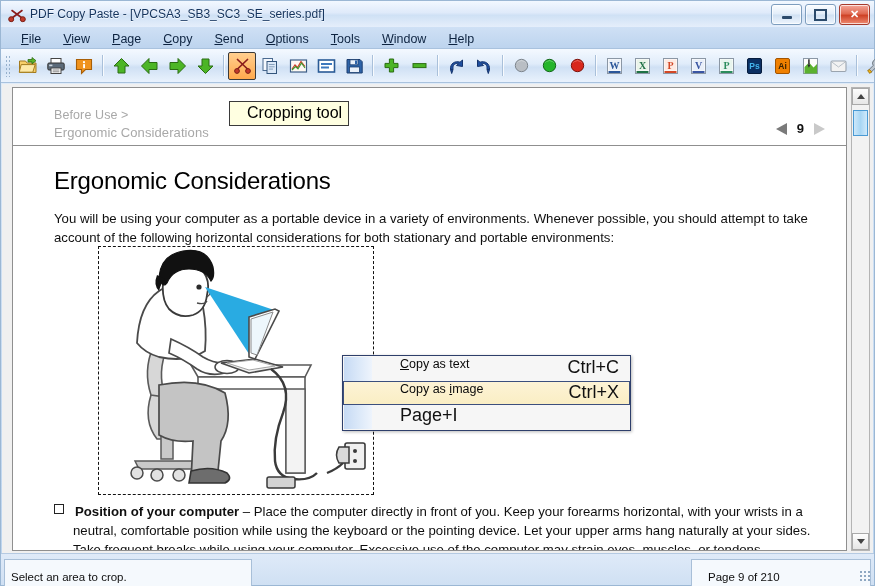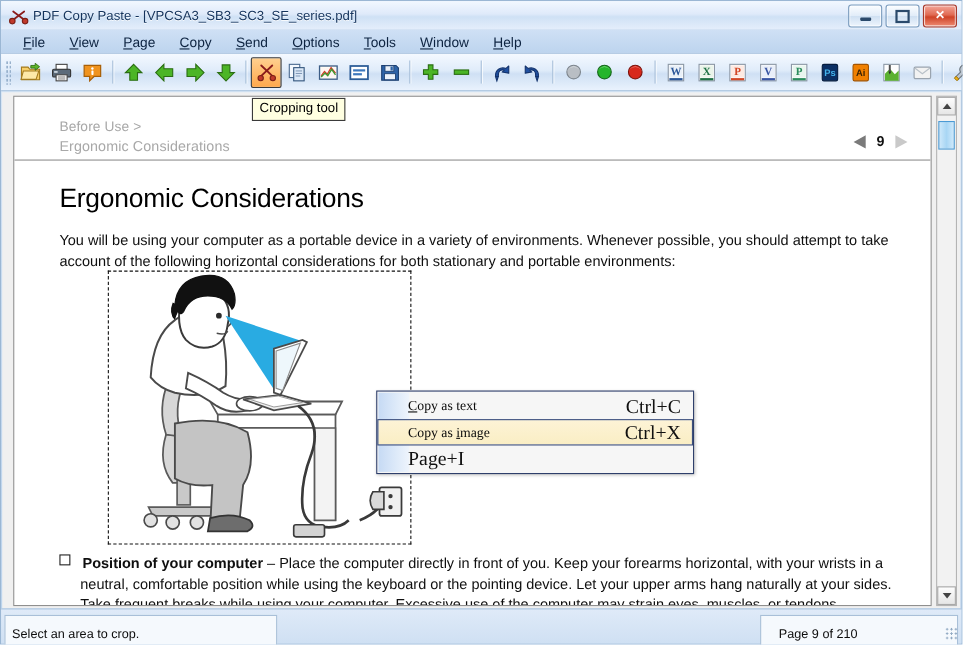--- a/index.html
+++ b/index.html
@@ -77,23 +77,23 @@
     flex:none;border:1px solid transparent;border-radius:2px;position:relative;
   }
   .tbtn.active{
     border:1px solid #3a3a3a;
     background:linear-gradient(to bottom,#ffcf8f 0%,#ffa94d 100%);
   }
   .ico{display:block;}
 
   
   .tooltip{
-    position:absolute;left:228px;top:88px;z-index:40;
+    position:absolute;left:228px;top:100px;z-index:40;
     background:#ffffe1;border:1px solid #3a3a3a;
-    font-size:12px;color:#000;padding:2px 6px 3px 6px;line-height:1.15;
+    font-size:16px;color:#000;padding:2px 6px 3px 17px;line-height:1.15;
     font-family:"Liberation Sans",sans-serif;white-space:nowrap;
   }
 
   
   .docwrap{
     position:absolute;left:1px;top:83px;right:1px;bottom:32px;
     background:#f0f0f0;
   }
   .page{
     position:absolute;left:10px;top:3px;right:26px;bottom:2px;
@@ -165,23 +165,23 @@
     position:absolute;left:341px;top:354px;width:289px;z-index:50;
     background:#f6f6f6;border:1px solid #2e3f6b;box-sizing:border-box;
     box-shadow:1px 1px 3px rgba(0,0,0,.28);
     padding:1px;
   }
   .ctx-strip{
     position:absolute;left:1px;top:1px;bottom:1px;width:28px;
     background:linear-gradient(to right,#c6daf4 0%,#dce9f9 55%,#eef4fc 100%);
   }
   .ctx-item{
-    position:relative;height:24px;display:flex;align-items:center;
-    font-size:12.5px;color:#0a0a0a;padding-left:27px;padding-right:10px;
-    box-sizing:border-box;z-index:2;font-family:Liberation Serif, serif;
+    position:relative;height:24px;display:flex;
+    font-size:12.5px;color:#0a0a0a;padding-left:56px;padding-right:10px;
+    box-sizing:border-box;z-index:2;
   }
   .ctx-item .lbl{flex:1;white-space:nowrap;}
   .ctx-item .sc{color:#111;font-size:18px;white-space:nowrap;}
   .ctx-item.sel{
     background:linear-gradient(to bottom,#fdf3d6 0%,#faeec4 100%);
     border:1px solid #3c4f7d;margin-left:-1px;margin-right:-1px;
     box-sizing:border-box;
   }
   .ctx-item.sel .sc{}
   .ctx-item u{text-decoration:underline;}

